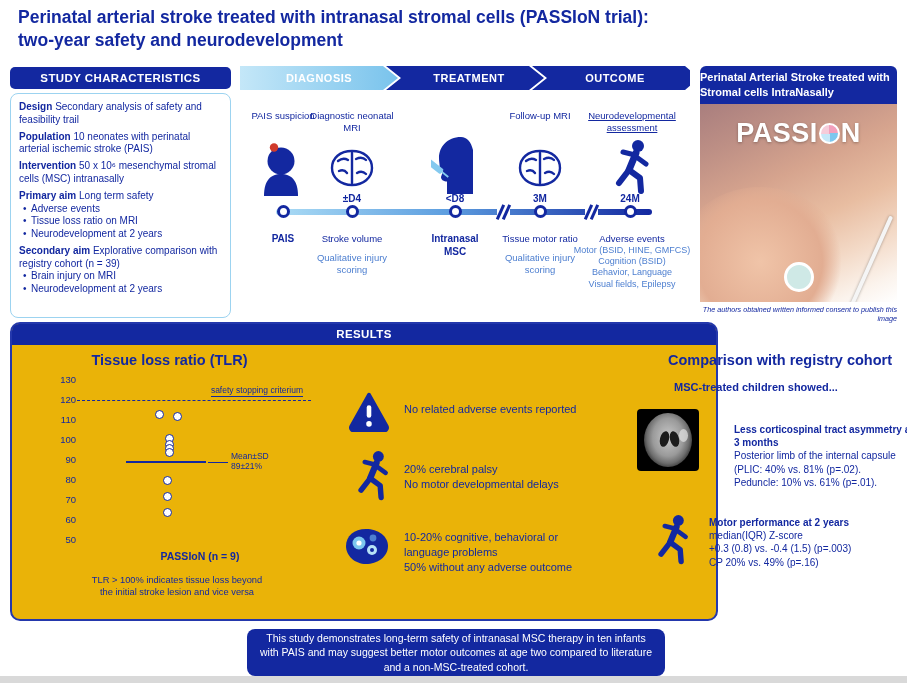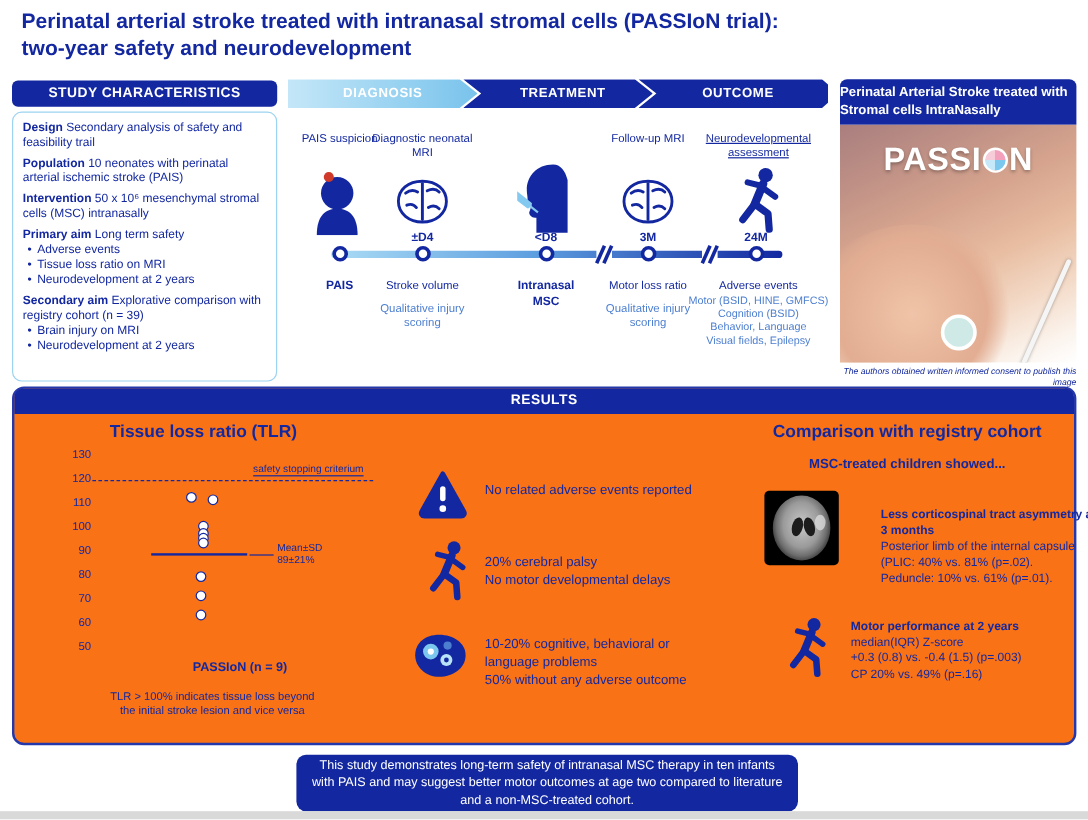--- a/index.html
+++ b/index.html
@@ -66,21 +66,21 @@
     background:#CFE9E6;border:3px solid #fff;}
   .ph-swab{position:absolute;right:24px;bottom:-10px;width:4px;height:100px;background:#F5F5F5;
     transform:rotate(24deg);border-radius:2px;box-shadow:0 0 3px rgba(0,0,0,.35);}
   #logo{position:absolute;left:0;right:0;top:14px;display:flex;align-items:center;justify-content:center;
     color:#fff;font-size:27px;font-weight:800;letter-spacing:.5px;text-shadow:0 1px 3px rgba(0,0,0,.3);}
   .logo-o{width:21px;height:21px;border-radius:50%;border:2.5px solid #fff;margin:0 1px;
     background:conic-gradient(#F2A0BC 0 90deg,#7CC7EE 90deg 180deg,#C6E8F8 180deg 270deg,#F6CCD9 270deg 360deg);}
   #photo-caption{left:698px;top:305px;width:199px;font-size:7.2px;font-style:italic;text-align:right;}
 
   
-  #results{left:10px;top:322px;width:887px;height:299px;border:2px solid #2438AC;border-radius:10px;background:#f97316;}
+  #results{left:10px;top:322px;width:708px;height:299px;border:2px solid #2438AC;border-radius:10px;background:#eab308;}
   #res-head{position:absolute;left:0;top:0;right:0;height:21px;background:var(--navy);
     border-radius:7px 7px 0 0;color:#fff;font-weight:bold;font-size:11.5px;text-align:center;line-height:21px;letter-spacing:.4px;}
   .col-title{position:absolute;top:28px;font-weight:bold;font-size:14.5px;text-align:center;}
 
   
   #tlr-chart{position:absolute;left:45px;top:50px;width:260px;height:172px;}
   #tlr-ticks{position:absolute;left:0;top:0;width:22px;height:172px;}
   .tick{position:absolute;right:3px;font-size:9.5px;}
   #tlr-plot{position:absolute;left:26px;top:0;width:234px;height:172px;}
   .safety-line{position:absolute;left:-6px;right:6px;border-top:1.6px dashed var(--navy);}
@@ -224,21 +224,21 @@
   <div class="tl-dot" style="left:449px;"></div>
   <div class="tl-dot" style="left:534px;"></div>
   <div class="tl-dot" style="left:624px;"></div>
   <div class="tl-break" style="left:497px;"></div>
   <div class="tl-break" style="left:585px;"></div>
 
   <div class="tl-below tl-bold" style="left:258px;top:233px;width:50px;">PAIS</div>
   <div class="tl-below" style="left:312px;top:233px;width:80px;">Stroke volume</div>
   <div class="tl-below tl-sub" style="left:315px;top:252px;width:74px;">Qualitative injury scoring</div>
   <div class="tl-below tl-bold" style="left:427px;top:233px;width:56px;">Intranasal MSC</div>
-  <div class="tl-below" style="left:500px;top:233px;width:80px;">Motor loss ratio</div>
+  <div class="tl-below" style="left:500px;top:233px;width:80px;">Tissue motor ratio</div>
   <div class="tl-below tl-sub" style="left:503px;top:252px;width:74px;">Qualitative injury scoring</div>
   <div class="tl-below" style="left:572px;top:233px;width:120px;">
     <div>Adverse events</div>
     <div class="tl-sub" style="font-size:9px;">Motor (BSID, HINE, GMFCS)</div>
     <div class="tl-sub" style="font-size:9px;">Cognition (BSID)</div>
     <div class="tl-sub" style="font-size:9px;">Behavior, Language</div>
     <div class="tl-sub" style="font-size:9px;">Visual fields, Epilepsy</div>
   </div>
 
   <div id="photo-head" class="abs">Perinatal Arterial Stroke treated with Stromal cells IntraNasally</div>
@@ -323,21 +323,21 @@
         <circle cx="30" cy="24" r="5" fill="#B7E2F7"></circle>
         <circle cx="30" cy="24" r="2" fill="#1328A0"></circle>
         <circle cx="31" cy="12" r="3.4" fill="#4D7FD0"></circle>
       </svg>
     </div>
     <div class="neuro-text" style="left:392px;top:206px;width:200px;">
       <div>10-20% cognitive, behavioral or language problems</div>
       <div>50% without any adverse outcome</div>
     </div>
 
-    <div class="col-title" style="left:608px;width:272px;">Comparison with registry cohort</div>
+    <div class="col-title" style="left:608px;width:272px;text-align:right;">Comparison with registry cohort</div>
     <div class="abs" style="left:608px;top:57px;width:272px;text-align:center;font-weight:bold;font-size:11px;">MSC-treated children showed...</div>
 
     <div id="mri">
       <div class="mri-brain"></div>
       <div class="mri-vent"></div>
       <div class="mri-vent2"></div>
       <div class="mri-lesion"></div>
     </div>
     <div class="comp-text" style="left:697px;top:99px;margin-left:25px;">
       <span class="b">Less corticospinal tract asymmetry at 3 months</span>

